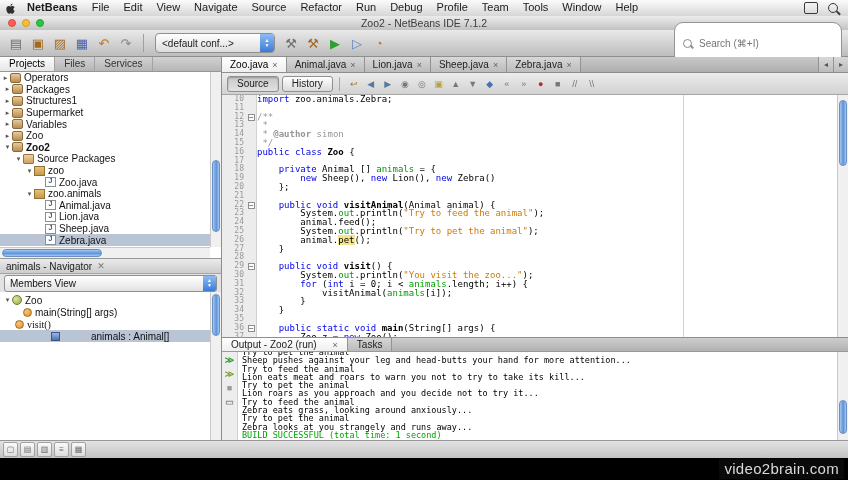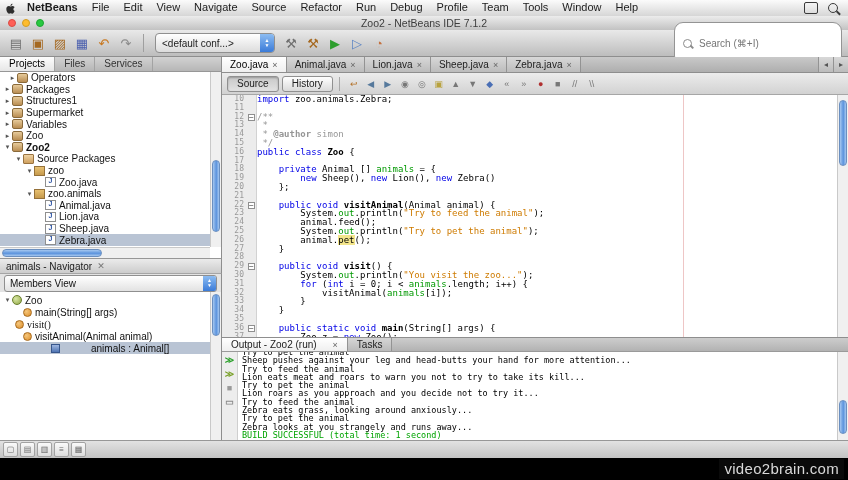--- a/index.html
+++ b/index.html
@@ -193,21 +193,21 @@
   </div>
 
   <div class="left-tabs">
       <span class="ltab active">Projects</span>
       <span class="ltab">Files</span>
       <span class="ltab">Services</span>
     </div>
 
   <div class="projects-tree">
     <div>
-        <div class="trow" style="padding-left: 8px;">
+        <div class="trow" style="padding-left: 1px;">
           <span class="tarrow">▸</span>
           <span class="tic ic-project"></span>
           <span class="tlabel">Operators</span>
         </div>
         <div class="trow" style="padding-left: 3px;">
           <span class="tarrow">▸</span>
           <span class="tic ic-project"></span>
           <span class="tlabel">Packages</span>
         </div>
         <div class="trow" style="padding-left: 3px;">
@@ -311,25 +311,20 @@
         </div>
         <div class="trow" style="padding-left: 14px;">
           <span class="tarrow"></span>
           <span class="tic ic-method"></span>
           <span class="tlabel">main(String[] args)</span>
         </div>
         <div class="trow" style="padding-left: 6px; font-family: Liberation Serif, serif;">
           <span class="tarrow"></span>
           <span class="tic ic-method"></span>
           <span class="tlabel">visit()</span>
-        </div>
-        <div class="trow" style="padding-left: 14px;">
-          <span class="tarrow"></span>
-          <span class="tic ic-method"></span>
-          <span class="tlabel">visitAnimal(Animal animal)</span>
         </div>
         <div class="trow sel" style="padding-left: 14px; gap: 28px;">
           <span class="tarrow"></span>
           <span class="tic ic-field"></span>
           <span class="tlabel">animals : Animal[]</span>
         </div>
       </div>
     <div class="sb-track-v" style="right:0;top:0;bottom:0;width:11px;">
       <div class="sb-thumb-v" style="top:2px;height:42px;"></div>
     </div>

